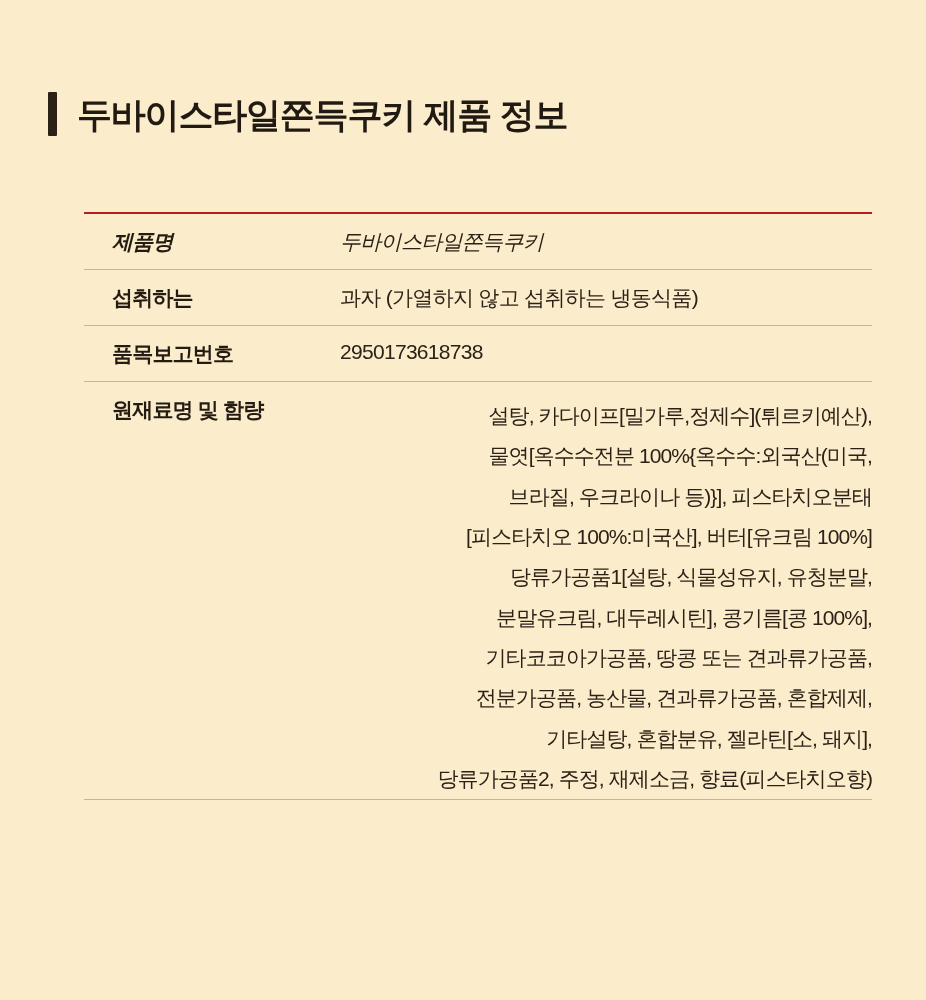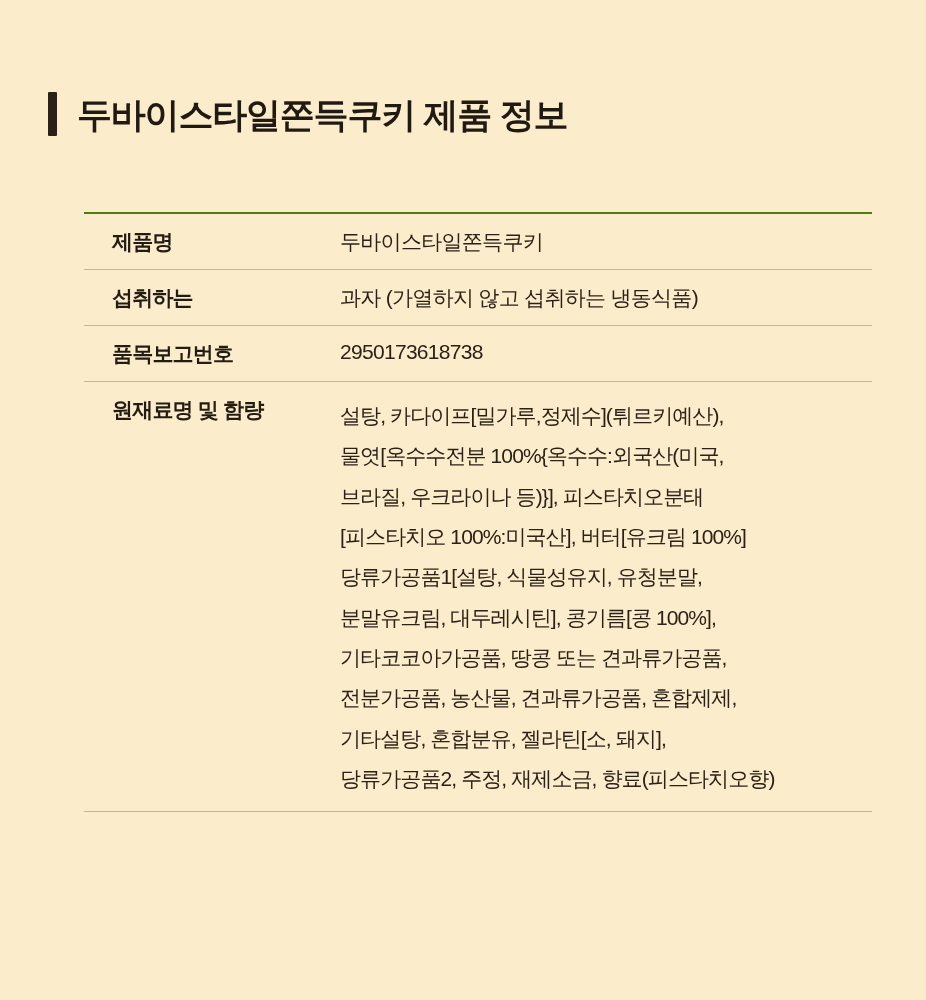--- a/index.html
+++ b/index.html
@@ -49,21 +49,22 @@
     position: absolute;
     left: 84px;
     top: 212px;
     width: 788px;
     border-collapse: collapse;
   }
   .info-table tr {
     border-bottom: 1px solid #c9b48c;
   }
   .info-table tr:first-child {
-    border-top: 2px solid #4d7c0f;
+    border-top: 2px solid #b91c1c;
+    font-style: italic;
   }
   .info-table th {
     width: 256px;
     text-align: left;
     vertical-align: top;
     padding: 14px 0 13px 28px;
     font-size: 21px;
     font-weight: bold;
     color: #241c13;
     letter-spacing: -0.8px;
@@ -74,21 +75,22 @@
     vertical-align: top;
     padding: 14px 0 13px 0;
     font-size: 21px;
     color: #2b2117;
     letter-spacing: -0.7px;
     margin-left: 44px;
   }
   .info-table td.ingredients {
     line-height: 1.92;
     letter-spacing: -0.9px;
-    padding-bottom: 12px;
+    padding-bottom: 0;
+    text-align: right;
   }
   .info-table td.ingredients div {
     white-space: nowrap;
   }
 </style>
 </head>
 <body>
 
 <div class="page">
 

